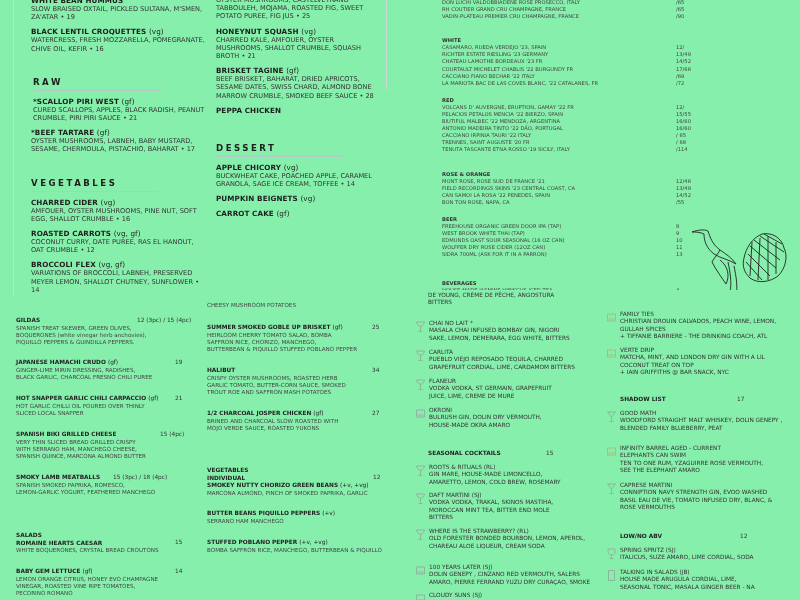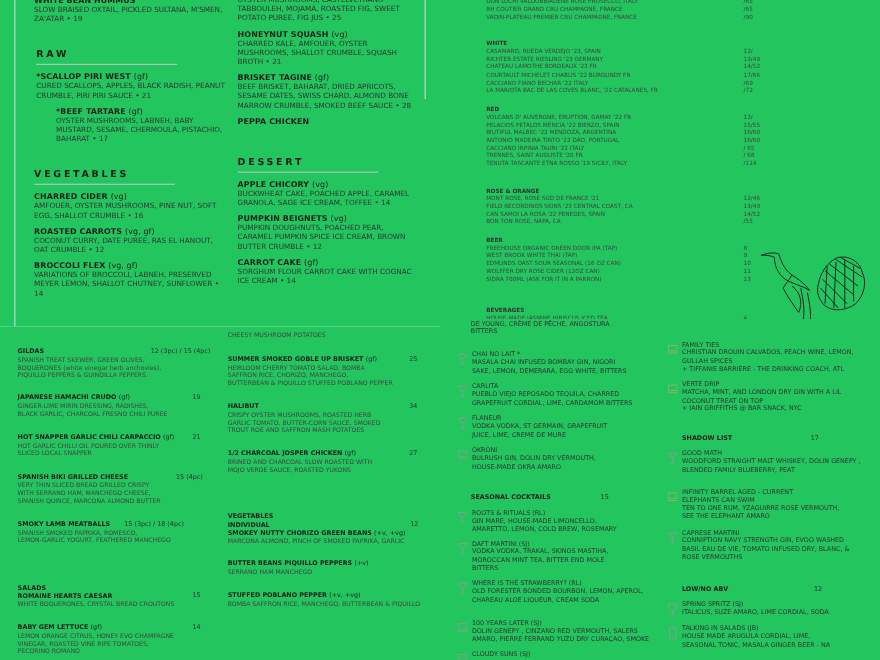--- a/index.html
+++ b/index.html
@@ -1,18 +1,18 @@
 <!DOCTYPE html>
 <html><head>
 <meta charset="utf-8">
 <style>
   * { box-sizing: border-box; margin: 0; padding: 0; }
   body { width: 800px; height: 600px; overflow: hidden; background: #fff; font-family: "DejaVu Sans", sans-serif; color: #2a2a2a; position: relative; }
   .abs { position: absolute; }
-  .pane { position: absolute; overflow: hidden; background: #22c55e; }
+  .pane { position: absolute; overflow: hidden; background: #86efac; }
   
   .p1 { left: 0; top: 0; width: 400px; height: 297px; }
   .p1 .vline { position: absolute; left: 13px; top: 0; width: 1px; height: 297px; background: #c9d9d9; }
   .p1 .vline2 { position: absolute; left: 386px; top: 0; width: 1px; height: 90px; background: #c9d9d9; }
   .col { position: absolute; }
   .item { margin-bottom: 6px; }
   .iname { font-size: 7.2px; font-weight: bold; letter-spacing: 0.1px; color: #1e1e1e; line-height: 9px; }
   .iname .tag { font-weight: normal; }
   .idesc { font-size: 6.6px; line-height: 8.2px; color: #333; text-transform: uppercase; }
   .sect { font-size: 8.6px; font-weight: bold; letter-spacing: 2.5px; color: #1e1e1e; padding-bottom: 3px; border-bottom: 1px solid #b5c9c9; margin-bottom: 6px; width: 128px; }
@@ -44,28 +44,32 @@
 
 <div class="pane p1">
   <div class="vline"></div>
   <div class="vline2"></div>
 
   <div class="col" style="left:31px; top:-4px; width:175px;">
     <div class="item">
       <div class="iname"><span>WHITE BEAN HUMMUS</span></div>
       <div class="idesc"><span>SLOW BRAISED OXTAIL, PICKLED SULTANA, M'SMEN, ZA'ATAR</span> <span>•</span> <span>19</span></div>
     </div>
+    <div class="item">
+      <div class="iname"><span>BLACK LENTIL CROQUETTES</span> <span class="tag">(vg)</span></div>
+      <div class="idesc"><span>WATERCRESS, FRESH MOZZARELLA, POMEGRANATE, CHIVE OIL, KEFIR</span> <span>•</span> <span>16</span></div>
+    </div>
 
     <div style="height:18px"></div>
     <div class="sect" style="margin-left:2px">RAW</div>
     <div class="item" style="margin-left:2px">
       <div class="iname"><span>*SCALLOP PIRI WEST</span> <span class="tag">(gf)</span></div>
       <div class="idesc"><span>CURED SCALLOPS, APPLES, BLACK RADISH, PEANUT CRUMBLE, PIRI PIRI SAUCE</span> <span>•</span> <span>21</span></div>
     </div>
-    <div class="item" style="margin-left:20px">
+    <div class="item" style="margin-left:0">
       <div class="iname"><span>*BEEF TARTARE</span> <span class="tag">(gf)</span></div>
       <div class="idesc"><span>OYSTER MUSHROOMS, LABNEH, BABY MUSTARD, SESAME, CHERMOULA, PISTACHIO, BAHARAT</span> <span>•</span> <span>17</span></div>
     </div>
 
     <div style="height:18px"></div>
     <div class="sect">VEGETABLES</div>
     <div class="item">
       <div class="iname"><span>CHARRED CIDER</span> <span class="tag">(vg)</span></div>
       <div class="idesc"><span>AMFOUER, OYSTER MUSHROOMS, PINE NUT, SOFT EGG, SHALLOT CRUMBLE</span> <span>•</span> <span>16</span></div>
     </div>
@@ -96,25 +100,23 @@
     </div>
 
     <div style="height:22px"></div>
     <div class="sect">DESSERT</div>
     <div class="item">
       <div class="iname"><span>APPLE CHICORY</span> <span class="tag">(vg)</span></div>
       <div class="idesc"><span>BUCKWHEAT CAKE, POACHED APPLE, CARAMEL GRANOLA, SAGE ICE CREAM, TOFFEE</span> <span>•</span> <span>14</span></div>
     </div>
     <div class="item">
       <div class="iname"><span>PUMPKIN BEIGNETS</span> <span class="tag">(vg)</span></div>
-      <div class="idesc"><span>PUMPKIN DOUGHNUTS, POACHED PEAR, CARAMEL PUMPKIN SPICE ICE CREAM, BROWN BUTTER CRUMBLE</span> <span>•</span> <span>12</span></div>
     </div>
     <div class="item">
       <div class="iname"><span>CARROT CAKE</span> <span class="tag">(gf)</span></div>
-      <div class="idesc"><span>SORGHUM FLOUR CARROT CAKE WITH COGNAC ICE CREAM</span> <span>•</span> <span>14</span></div>
     </div>
   </div>
 </div>
 
 <div class="pane p2">
   <div class="wl" style="top:-1px;">
     <div>
       <div class="wr"><span>DON LUCHI VALDOBBIADENE ROSÉ PROSECCO, ITALY</span></div>
       <div class="wr"><span>RH COUTIER GRAND CRU CHAMPAGNE, FRANCE</span></div>
       <div class="wr"><span>VADIN-PLATEAU PREMIER CRU CHAMPAGNE, FRANCE</span></div>

